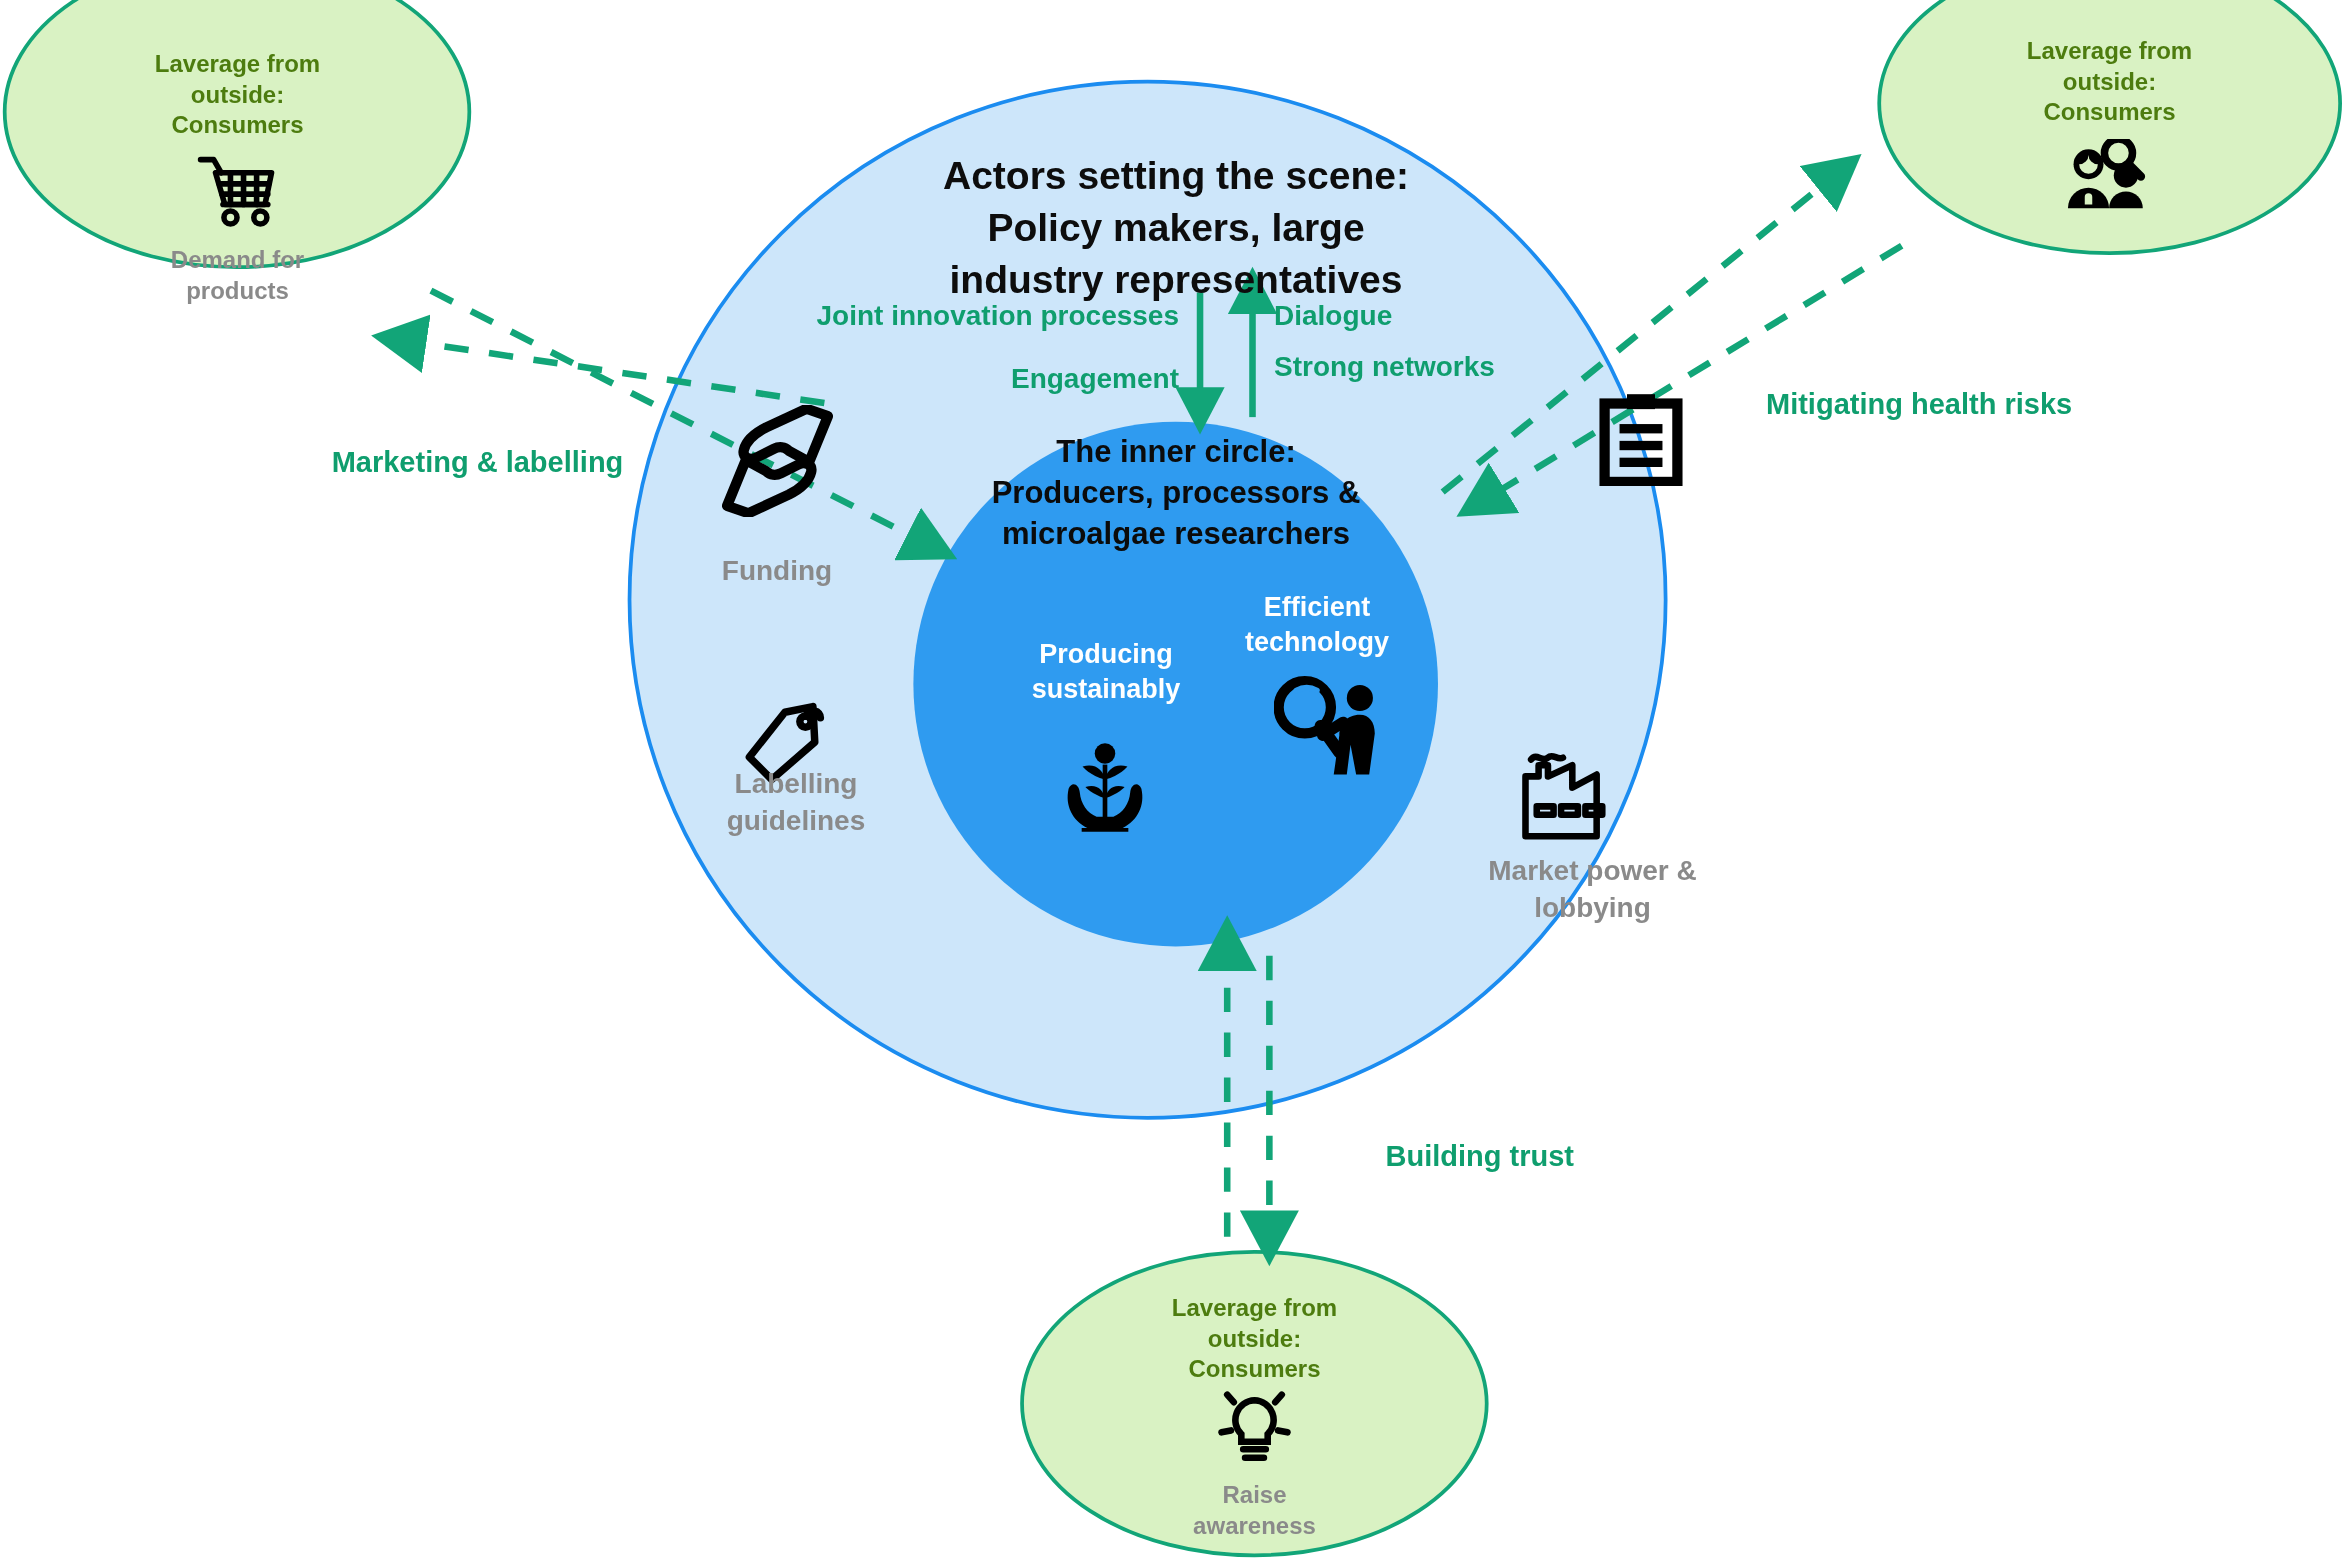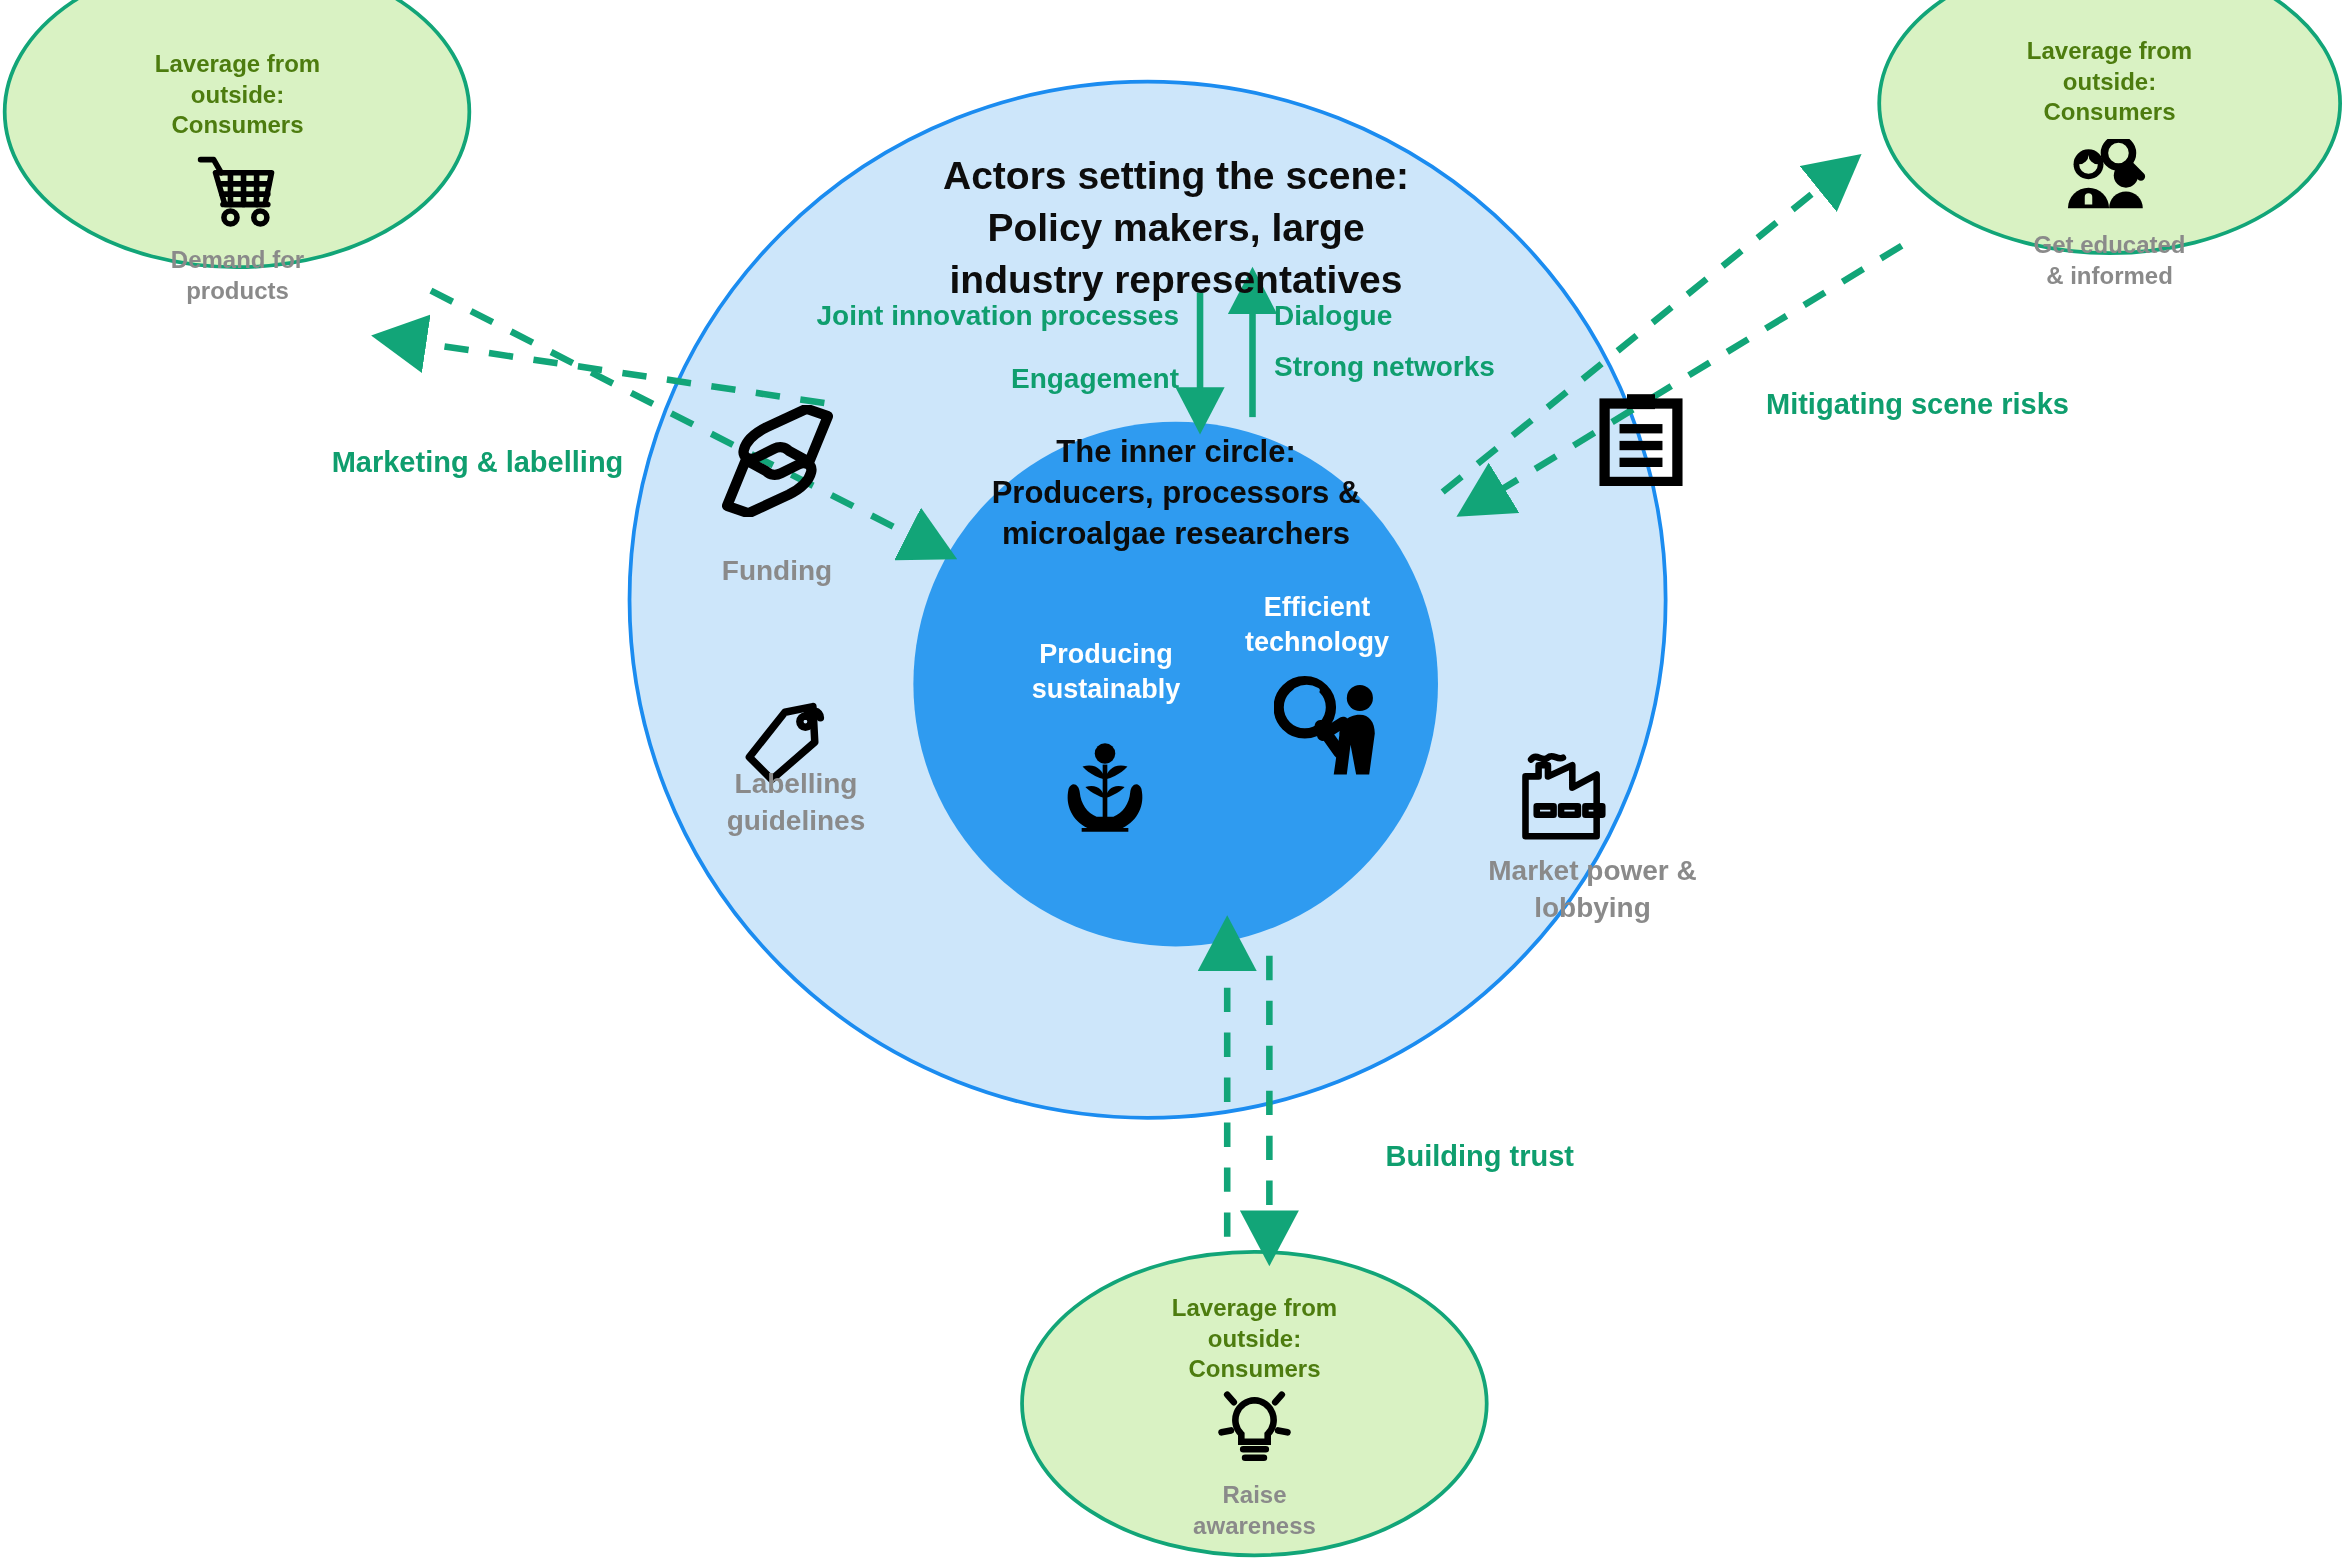--- a/index.html
+++ b/index.html
@@ -92,22 +92,20 @@
       <circle cx="56" cy="15" r="15" fill="none" stroke="#000" stroke-width="8"></circle>
       <path d="M67 27 L80 40" stroke="#000" stroke-width="9" stroke-linecap="round"></path>
       <circle cx="24" cy="27" r="16" fill="#000"></circle>
       <path d="M24 17 a10 10 0 0 0 10 10 a10 10 0 0 1 -20 0 a10 10 0 0 0 10 -10 z" fill="#d9f2c3"></path>
       <path d="M2 74 a22 22 0 0 1 44 0 z" fill="#000"></path>
       <path d="M24 58 a4 4 0 0 1 4 4 v8 h-8 v-8 a4 4 0 0 1 4 -4z" fill="#d9f2c3"></path>
       <circle cx="64" cy="39" r="13" fill="#000"></circle>
       <path d="M46 74 a18 18 0 0 1 36 0 z" fill="#000"></path>
     </svg>
   </div>
-  <div class="txt ell-sub" style="left:1969px;top:230px;width:281px;">Get educated
-&amp; informed</div>
 
   <div class="txt ell-title" style="left:1114px;top:1293px;width:281px;">Laverage from
 outside:
 Consumers</div>
   <div class="icon" style="left:1214px;top:1389px;">
     <svg width="81" height="81" viewBox="0 0 86 86">
       <g stroke="#000" stroke-width="7" stroke-linecap="round" fill="none">
         <path d="M43 12 a21 21 0 0 1 14 36 v8 h-28 v-8 a21 21 0 0 1 14 -36z"></path>
         <path d="M31 64 h24 M33 73 h20"></path>
         <path d="M14 6 l7 8 M72 6 l-7 8 M8 46 l10 -2 M78 46 l-10 -2"></path>
@@ -198,17 +196,17 @@
       <circle cx="33" cy="40" r="28" fill="none" stroke="#000" stroke-width="11"></circle>
       <path d="M24 22 a22 22 0 0 1 22 0" fill="none" stroke="#2f9bf0" stroke-width="6" stroke-linecap="round"></path>
       <path d="M50 60 L70 88" stroke="#000" stroke-width="13" stroke-linecap="round"></path>
       <circle cx="92" cy="30" r="14" fill="#000"></circle>
       <path d="M92 48 c-14 0 -22 10 -22 22 l-6 42 h14 l4 -32 l6 32 h14 l6 -44 c0 -12 -6 -20 -16 -20z" fill="#000"></path>
       <path d="M74 56 L52 70" stroke="#000" stroke-width="12" stroke-linecap="round"></path>
     </svg>
   </div>
 
   <div class="txt green-label-lg" style="left:290px;top:444px;width:375px;text-align:center;">Marketing &amp; labelling</div>
-  <div class="txt green-label-lg" style="left:1766px;top:386px;width:412px;text-align:left;">Mitigating scene risks</div>
+  <div class="txt green-label-lg" style="left:1766px;top:386px;width:412px;text-align:left;">Mitigating health risks</div>
   <div class="txt green-label-lg" style="left:1293px;top:1138px;width:281px;text-align:right;">Building trust</div>
 
 </div>
 
 
 </body></html>

